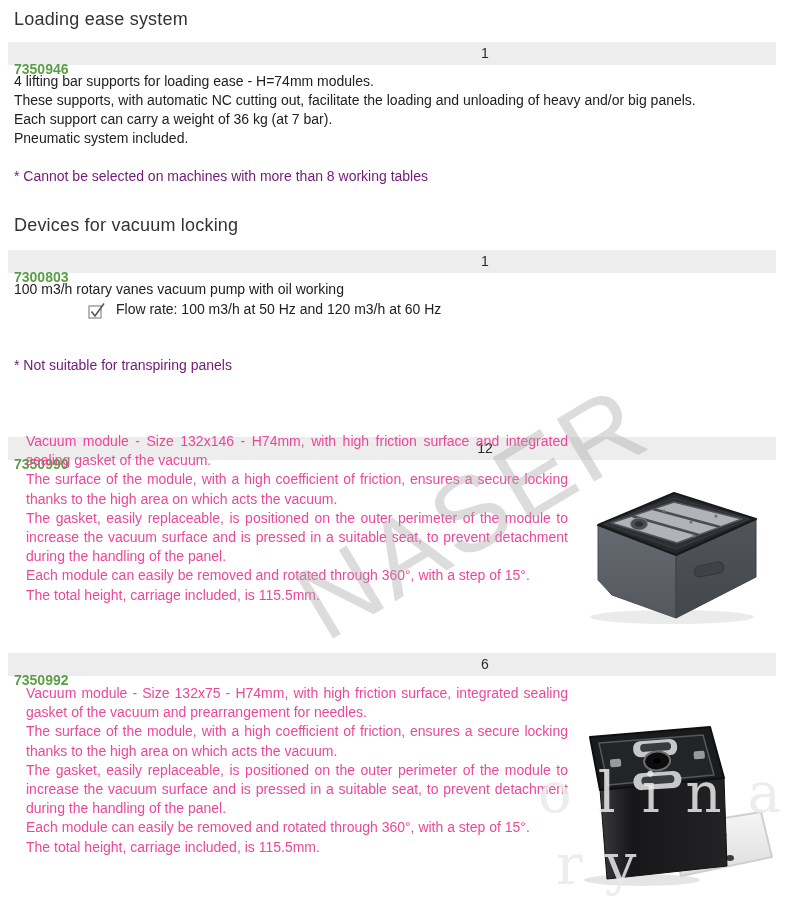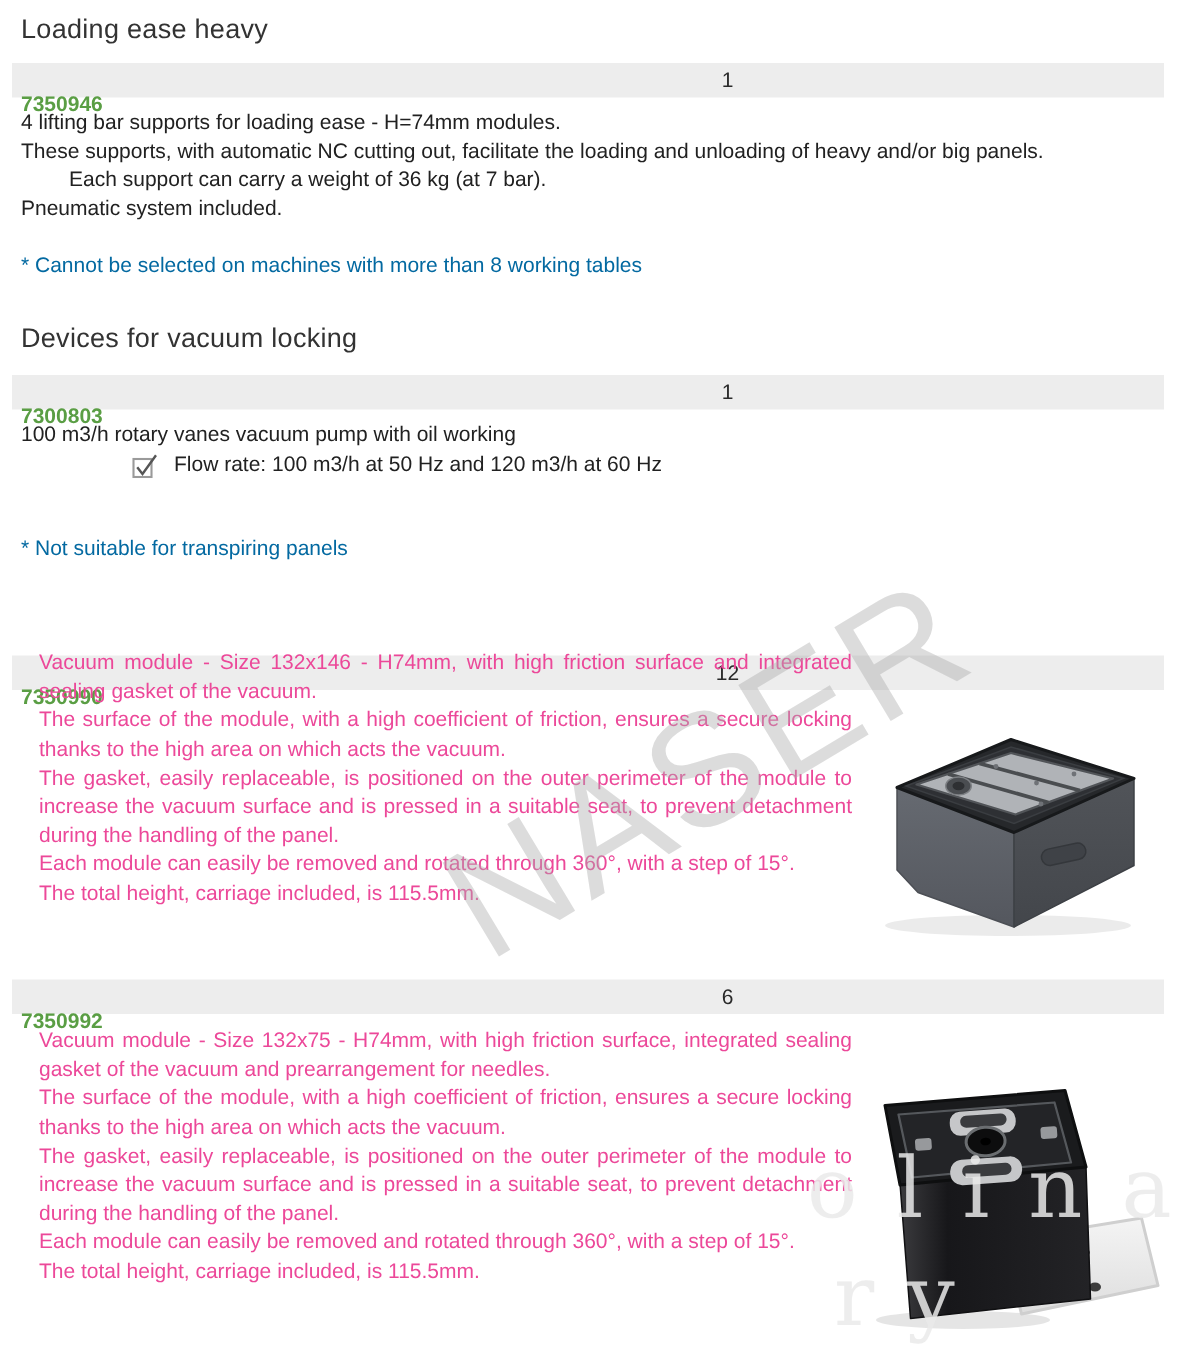--- a/index.html
+++ b/index.html
@@ -20,21 +20,21 @@
     font-size:14px; font-weight:bold; color:#5a9e44;
   }
   .codebar .qty {
     position:absolute; left:461px; width:32px; top:0; line-height:23px;
     font-size:14px; color:#2a2a2a; text-align:center;
   }
   .bodyline {
     position:absolute; left:14px; font-size:14px; line-height:19px; color:#212121;
     white-space:nowrap;
   }
-  .note { color:#0369a1; }
+  .note { color:#701a75; }
   .checkrow {
     position:absolute; left:40px; display:flex; align-items:center;margin-left:48px;
   }
   .checkrow svg { flex:0 0 auto; margin-top:1px; }
   .checkrow .chktext { font-size:14px; line-height:19px; margin-left:11px; white-space:nowrap; }
   .desc {
     position:absolute; left:26px; width:542px; font-size:14px; line-height:19.2px;
     color:#ec4899; text-align:justify;
   }
   .desc p { margin:0; }
@@ -50,30 +50,30 @@
     color:rgba(234,234,234,0.85); pointer-events:none; z-index:5; user-select:none;
   }
   .wm-line1 { left:538px; top:760px; font-size:56px; letter-spacing:26px; }
   .wm-line2 { left:556px; top:832px; font-size:56px; letter-spacing:22px; }
 </style>
 </head>
 <body>
 
 <div class="page">
 
-  <div class="heading" style="top:8px;">Loading ease heavy</div>
+  <div class="heading" style="top:8px;">Loading ease system</div>
 
   <div class="codebar" style="top:42px;">
     <span class="code">7350946</span>
     <span class="qty">1</span>
   </div>
 
   <div class="bodyline" style="top:72px;">4 lifting bar supports for loading ease - H=74mm modules.</div>
   <div class="bodyline" style="top:91px;">These supports, with automatic NC cutting out, facilitate the loading and unloading of heavy and/or big panels.</div>
-  <div class="bodyline" style="top:110px;margin-left:32px;">Each support can carry a weight of 36 kg (at 7 bar).</div>
+  <div class="bodyline" style="top:110px;">Each support can carry a weight of 36 kg (at 7 bar).</div>
   <div class="bodyline" style="top:129px;">Pneumatic system included.</div>
   <div class="bodyline note" style="top:167px;">* Cannot be selected on machines with more than 8 working tables</div>
 
   <div class="heading" style="top:214px;">Devices for vacuum locking</div>
 
   <div class="codebar" style="top:250px;padding-left:24px;">
     <span class="code">7300803</span>
     <span class="qty">1</span>
   </div>
 

